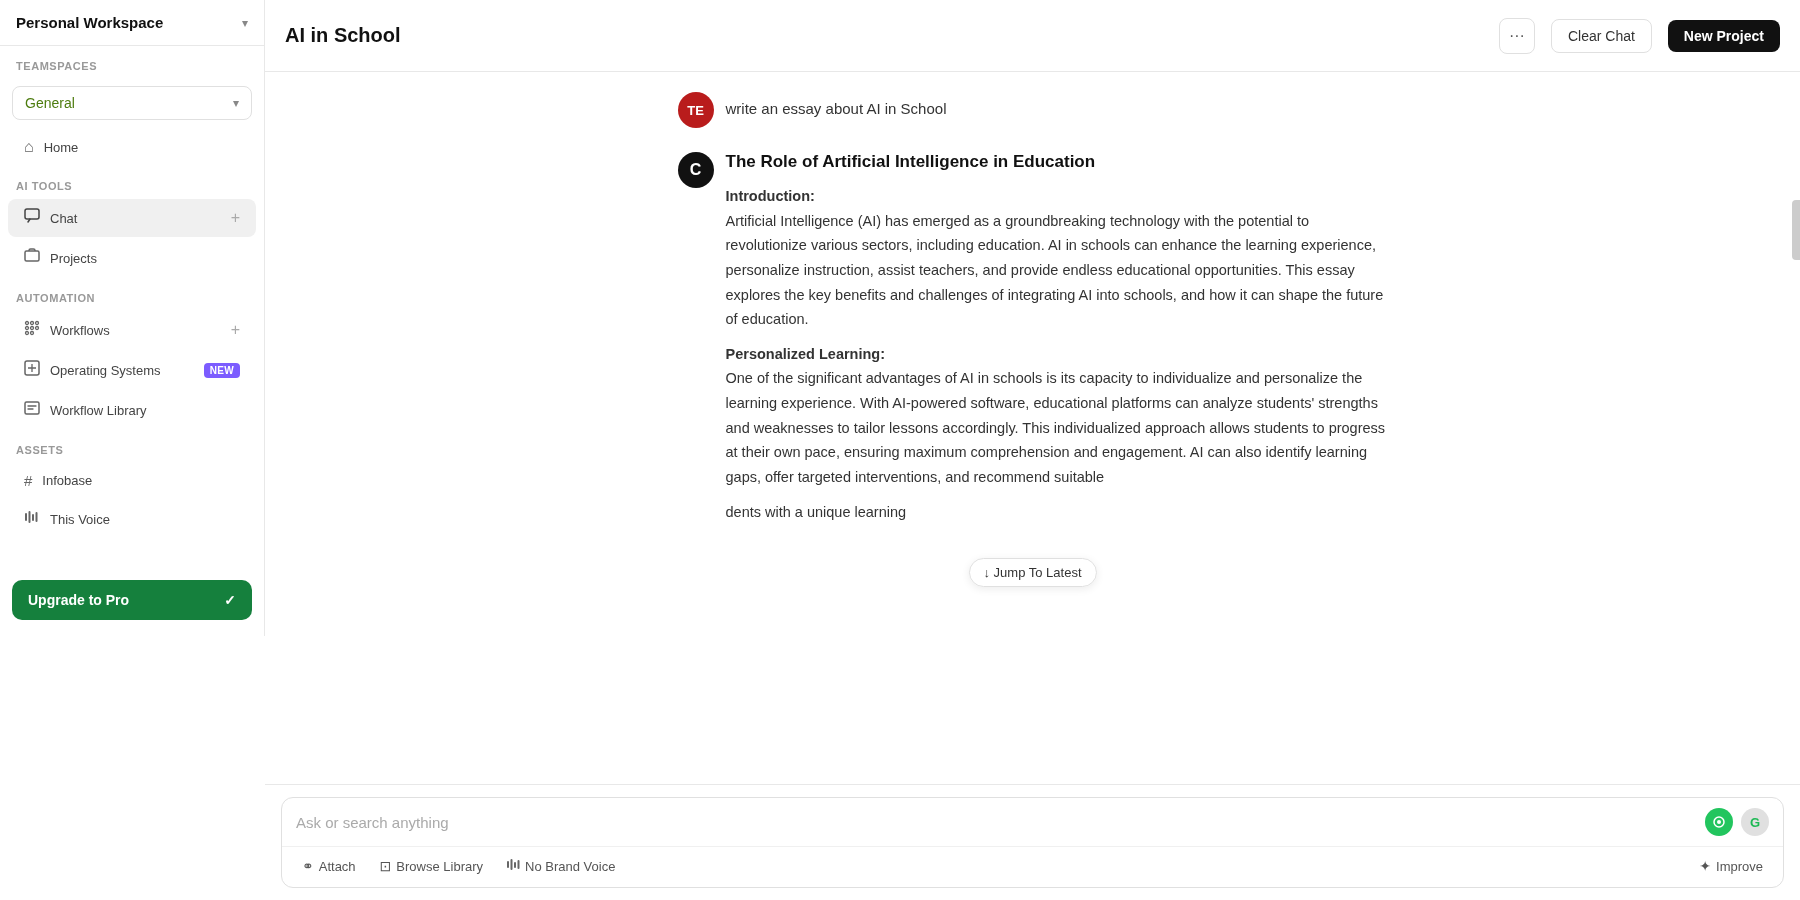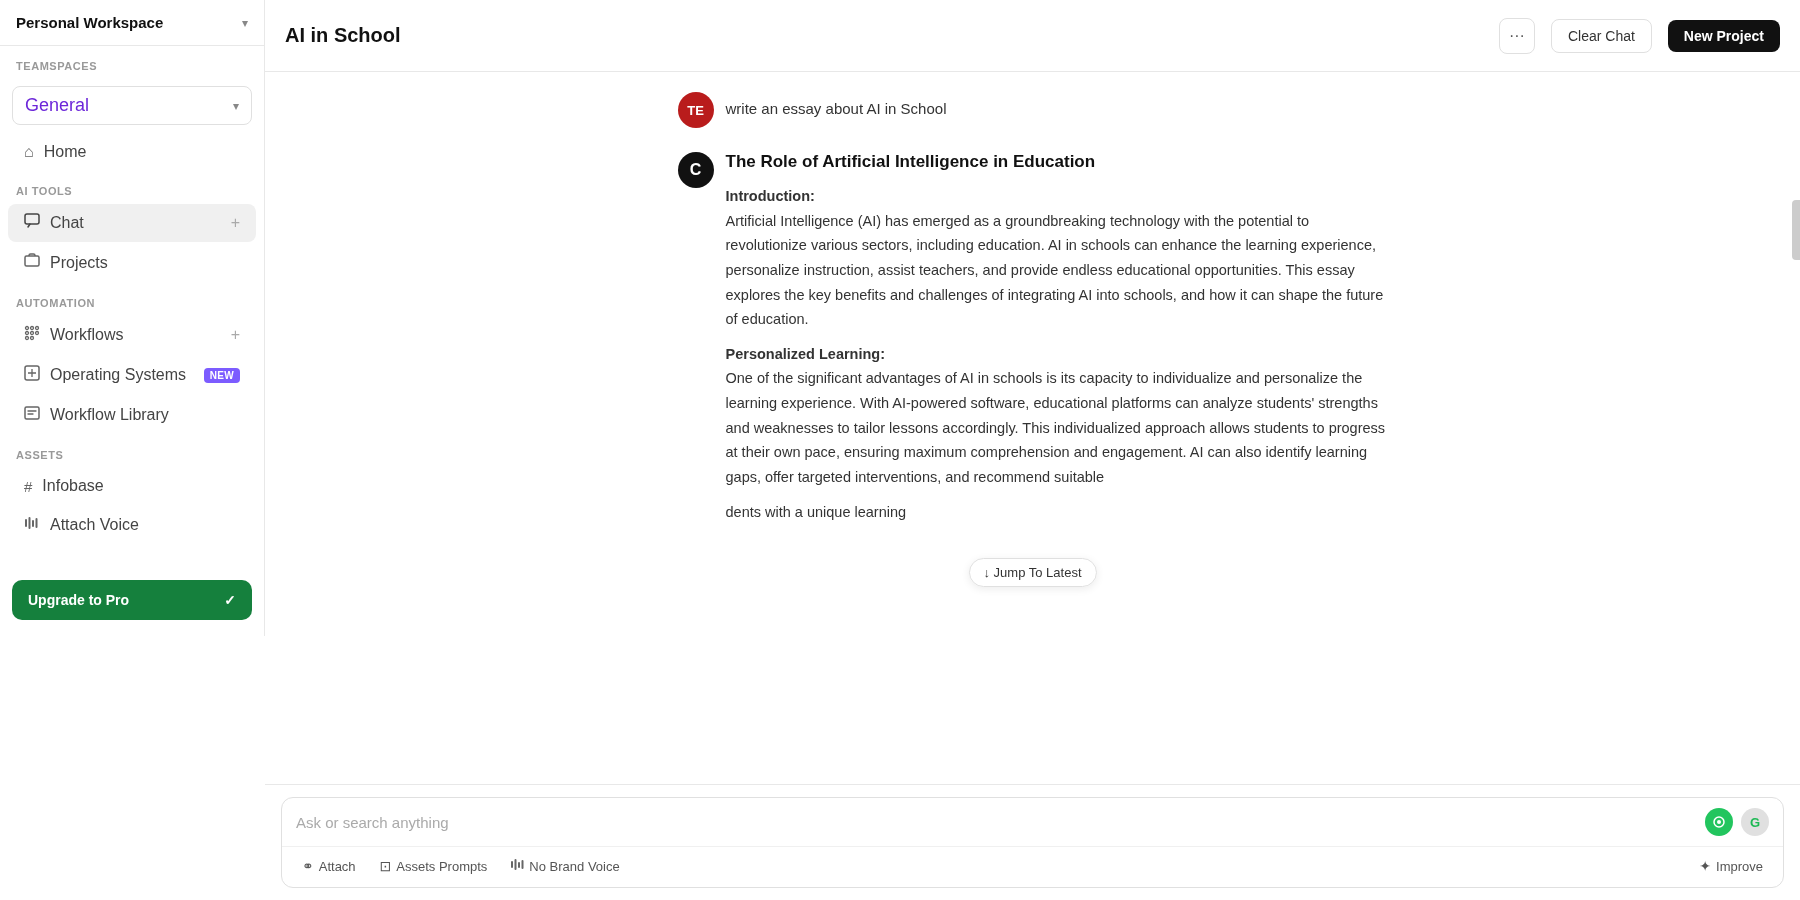--- a/index.html
+++ b/index.html
@@ -50,38 +50,38 @@
       margin: 8px 12px;
       border: 1px solid #e0e0e0;
       border-radius: 8px;
       padding: 8px 12px;
       display: flex;
       align-items: center;
       justify-content: space-between;
       cursor: pointer;
     }
     .general-dropdown-text {
-      font-size: 18px;
-      color: #6d28d9;
+      font-size: 14px;
+      color: #4d7c0f;
     }
 
     .sidebar-item {
       display: flex;
       align-items: center;
       gap: 10px;
       padding: 9px 16px;
       border-radius: 8px;
       margin: 1px 8px;
       cursor: pointer;
       color: #444;
       font-size: 14px;
     }
     .sidebar-item.active { background: #f0f0f0; }
     .sidebar-item .item-icon { font-size: 16px; color: #666; }
-    .sidebar-item .item-label { flex: 1; font-size: 16px; }
+    .sidebar-item .item-label { flex: 1; font-size: 13px; }
     .sidebar-item .item-plus { color: #aaa; font-size: 16px; }
 
     .new-badge {
       background: #7c5cff;
       color: #fff;
       font-size: 10px;
       font-weight: 700;
       padding: 2px 6px;
       border-radius: 4px;
       letter-spacing: 0.03em;
@@ -436,21 +436,21 @@
 
   <div class="sidebar-item">
     <span class="item-icon">
       <svg width="16" height="16" viewBox="0 0 16 16" fill="none">
           <rect x="1" y="4" width="2" height="8" rx="1" fill="#666"></rect>
           <rect x="4.5" y="2" width="2" height="12" rx="1" fill="#666"></rect>
           <rect x="8" y="5" width="2" height="7" rx="1" fill="#666"></rect>
           <rect x="11.5" y="3" width="2" height="10" rx="1" fill="#666"></rect>
         </svg>
     </span>
-    <span class="item-label">Attach Voice</span>
+    <span class="item-label">This Voice</span>
   </div>
 
   <div style="flex:1;"></div>
 
   <button class="upgrade-btn">
     <span>Upgrade to Pro</span>
     <span style="margin-left:auto;">✓</span>
   </button>
 
 </div>
@@ -517,21 +517,21 @@
           <div class="input-icon-circle input-icon-gray" style="font-weight:700;font-size:13px;color:#1db954;">G</div>
         </div>
       </div>
       <div class="input-toolbar">
         <button class="toolbar-btn">
           <span class="btn-icon">⚭</span>
           <span>Attach</span>
         </button>
         <button class="toolbar-btn">
           <span class="btn-icon">⊡</span>
-          <span>Assets Prompts</span>
+          <span>Browse Library</span>
         </button>
         <button class="toolbar-btn">
           <span class="btn-icon">
             <svg width="13" height="13" viewBox="0 0 13 13" fill="none">
                 <rect x="0" y="3" width="2" height="7" rx="1" fill="#666"></rect>
                 <rect x="3.5" y="1" width="2" height="11" rx="1" fill="#666"></rect>
                 <rect x="7" y="4" width="2" height="6" rx="1" fill="#666"></rect>
                 <rect x="10.5" y="2" width="2" height="9" rx="1" fill="#666"></rect>
               </svg>
           </span>

